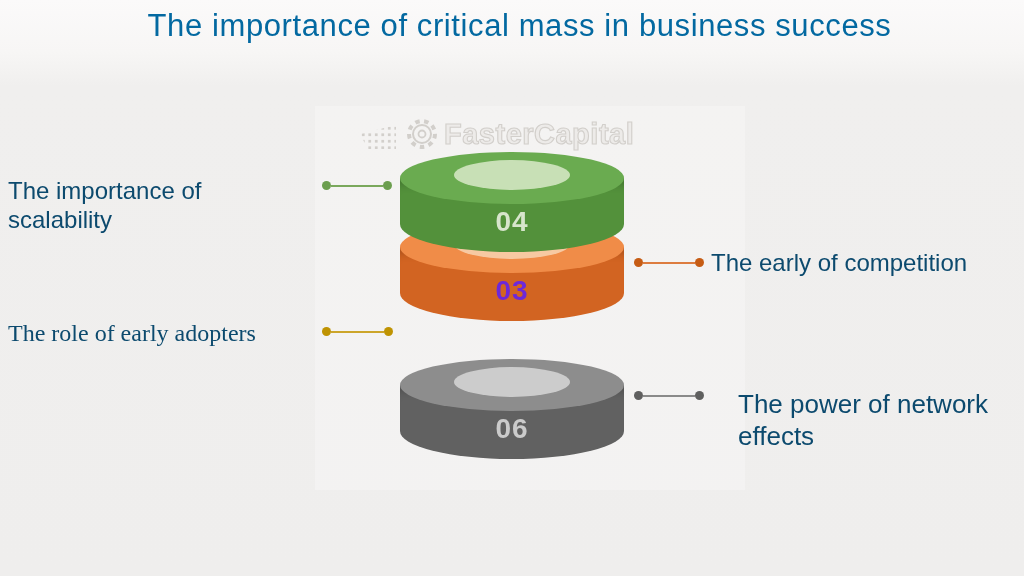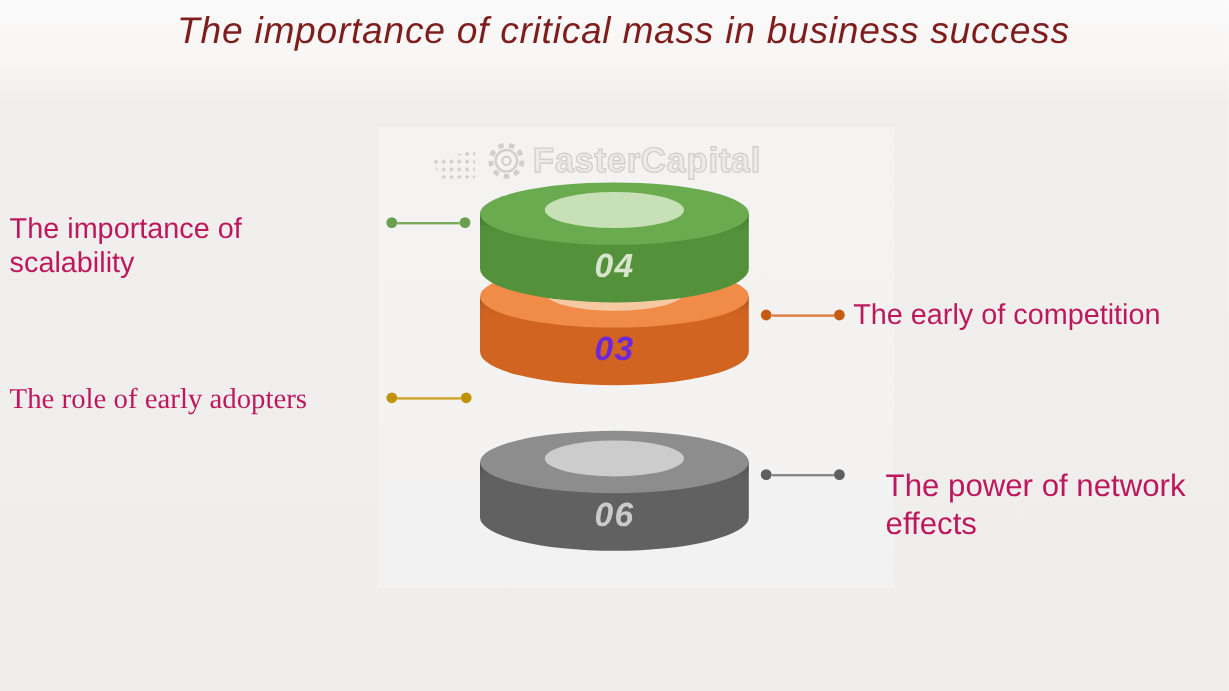--- a/index.html
+++ b/index.html
@@ -5,22 +5,21 @@
   html,body{margin:0;padding:0;}
   body{
     width:1024px;height:576px;overflow:hidden;position:relative;
     background:linear-gradient(180deg,#fbfafa 0%,#f7f6f5 9%,#f0efee 15%,#efeeed 100%);
     font-family:"Liberation Sans", sans-serif;
   }
   .stage{position:absolute;inset:0;}
   .title{
     position:absolute;top:8px;left:15px;right:0;margin:0;
     text-align:center;font-size:31px;font-weight:400;letter-spacing:.6px;
-    color:#7f1d1d;
-    font-style:italic;
+    color:#0369a1;
   }
   .canvas-panel{
     position:absolute;left:315px;top:106px;width:430px;height:384px;
     background:rgba(255,255,255,.28);
   }
   
   .watermark{
     position:absolute;left:360px;top:114px;height:40px;
     display:flex;align-items:center;gap:4px;z-index:1;
   }
@@ -38,21 +37,21 @@
   .disc{position:absolute;left:400px;width:224px;height:160px;}
   .disc .side{
     position:absolute;top:26px;left:0;width:224px;height:74px;
     border-radius:0 0 112px 112px / 0 0 28px 28px;
     box-shadow:inset 0 14px 10px -8px rgba(0,0,0,.22);
   }
   .disc .topface{position:absolute;top:0;left:0;width:224px;height:52px;border-radius:50%;}
   .disc .hole{position:absolute;top:8px;left:54px;width:116px;height:30px;border-radius:50%;}
   .disc .num{
     position:absolute;top:56px;left:0;width:100%;text-align:center;
-    font-size:28px;font-weight:700;letter-spacing:1px;line-height:28px;font-style:italic;
+    font-size:28px;font-weight:700;letter-spacing:1px;line-height:28px;
   }
   .d04{top:152px;z-index:6}
   .d03{top:221px;z-index:5}
   .d02{top:290px;z-index:4}
   .d01{top:359px;z-index:3}
   .d04 .topface{background:#6aab50}.d04 .side{background:#53913b}.d04 .hole{background:#c8e0b6}.d04 .num{color:#d7e5cc}
   .d03 .topface{background:#f08c48}.d03 .side{background:#d26422}.d03 .hole{background:#f7c9a2}.d03 .num{color:#6d28d9}
   .d02 .topface{background:#fdc607}.d02 .side{background:#c69d04}.d02 .hole{background:#fce8ad}.d02 .num{color:#fee398}
   .d01 .topface{background:#8d8d8d}.d01 .side{background:#616161}.d01 .hole{background:#cccccc}.d01 .num{color:#cbcbcb}
   
@@ -61,21 +60,21 @@
   .leader .line{flex:1 1 auto;height:2px;}
   .lead04{left:322px;top:181px;width:70px}
   .lead04 .dot{background:#6b9e4e}.lead04 .line{background:#7aa85c}
   .lead03{left:634px;top:258px;width:70px}
   .lead03 .dot{background:#c65c14}.lead03 .line{background:#dd7c3f}
   .lead02{left:322px;top:327px;width:71px}
   .lead02 .dot{background:#bf9302}.lead02 .line{background:#ccA52a}
   .lead01{left:634px;top:391px;width:70px}
   .lead01 .dot{background:#5f5f5f}.lead01 .line{background:#8a8a8a}
   
-  .lbl{position:absolute;color:#be185d;z-index:7;}
+  .lbl{position:absolute;color:#0c4a6e;z-index:7;}
   .lbl-scalability{left:8px;top:176px;width:250px;font-size:24px;line-height:29px;}
   .lbl-adopters{left:8px;top:320px;font-size:24px;white-space:nowrap;font-family:Liberation Serif, serif;}
   .lbl-competition{left:711px;top:249px;font-size:24px;white-space:nowrap;}
   .lbl-network{left:738px;top:388px;width:300px;font-size:26px;line-height:32px;}
 </style>
 </head>
 <body>
 
 <div class="stage">
 

